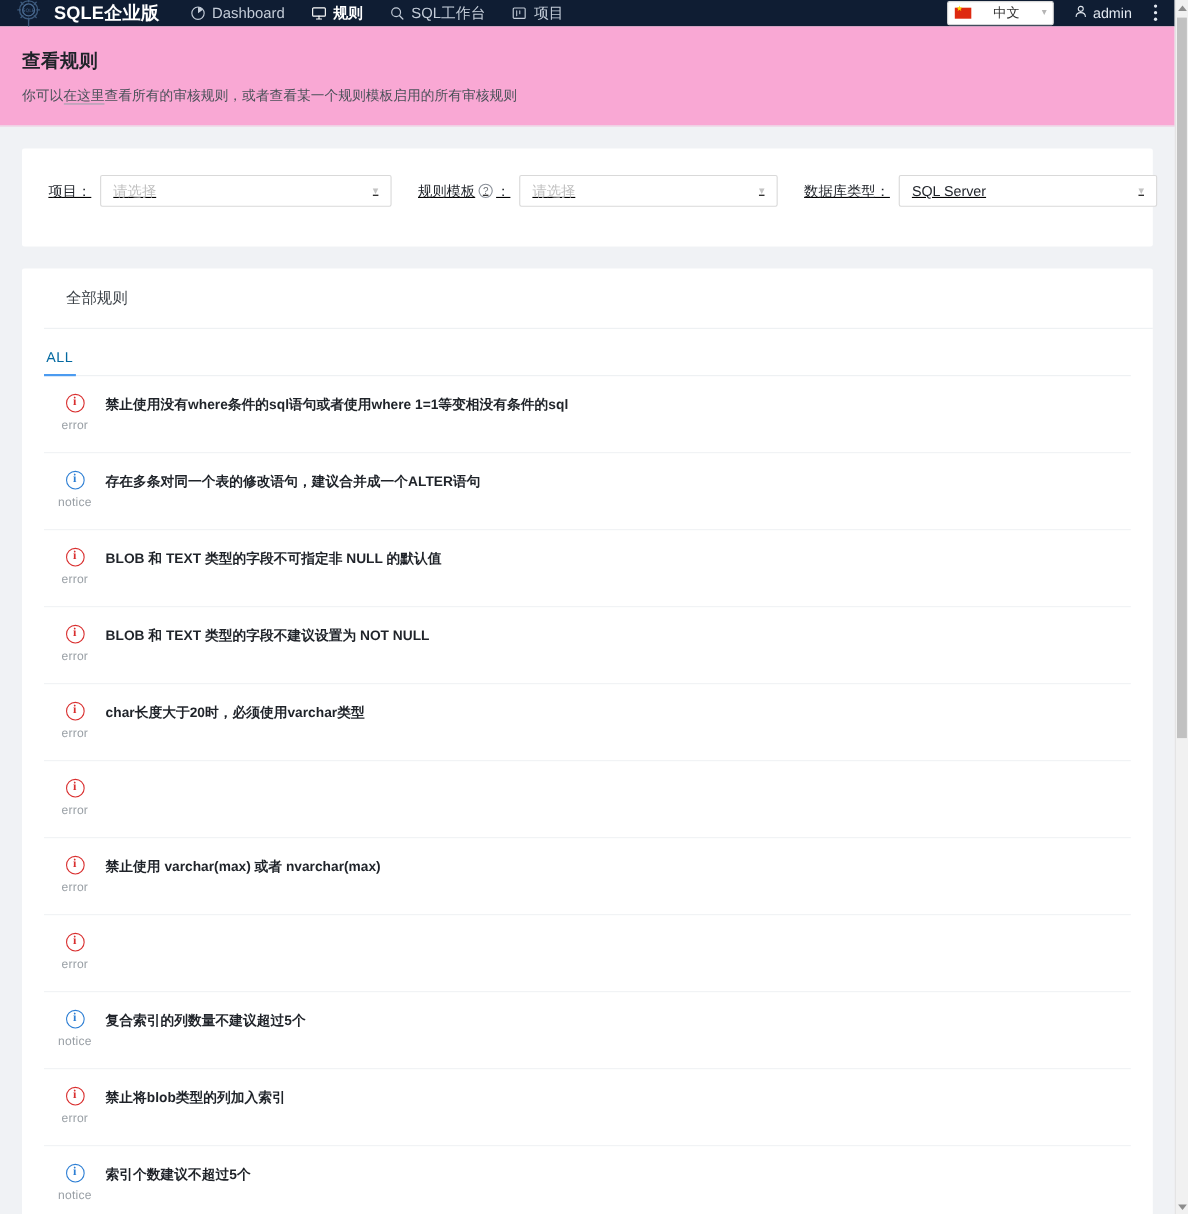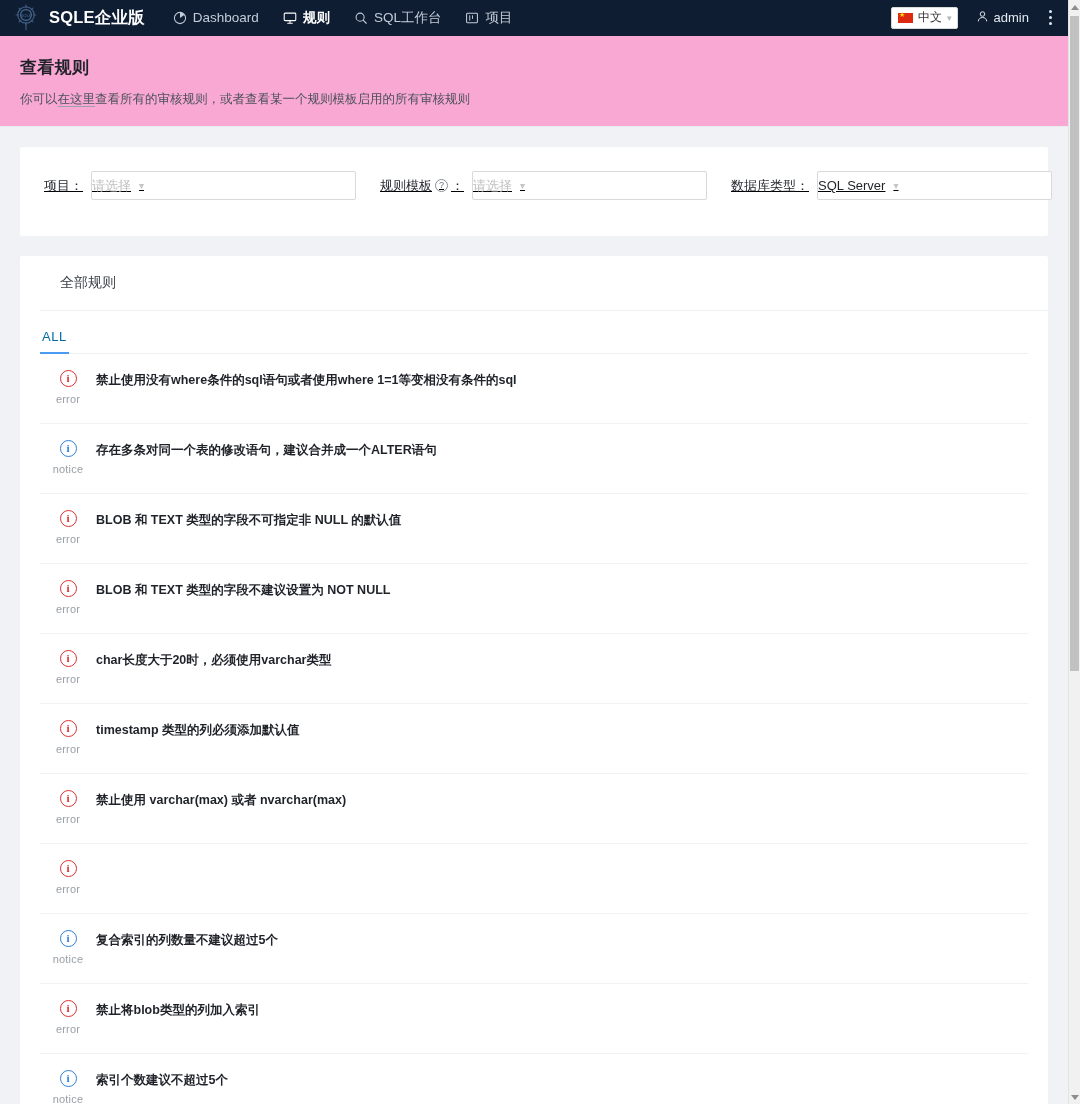--- a/index.html
+++ b/index.html
@@ -19,21 +19,21 @@
   }
   .page {
     width: 1068px;
     height: 1104px;
     overflow: hidden;
     background: #f0f2f5;
   }
 
   
   .appbar {
-    height: 36px;
+    height: 24px;
     background: #0f1d33;
     display: flex;
     align-items: center;
     padding: 0 10px 1px 12px;
     color: #d6dee8;
   }
   .brand {
     display: flex;
     align-items: center;
     gap: 7px;
@@ -66,21 +66,21 @@
     color: #c3ccd8;
     cursor: pointer;
     white-space: nowrap;
   }
   .nav-item.active { color: #ffffff; font-weight: bold; }
   .nav-item .ico { display: inline-flex; align-items: center; }
   .spacer { flex: 1 1 auto; }
   .lang-select {
     display: flex;
     align-items: center;
-    gap: 5px;
+    gap: 20px;
     background: #ffffff;
     border: 1px solid #d9d9d9;
     border-radius: 2px;
     height: 22px;
     padding: 0 5px 0 6px;
     font-size: 12px;
     color: #333;
     cursor: pointer;
   }
   .flag {
@@ -169,21 +169,22 @@
     line-height: 1;
     cursor: pointer;
   }
   .select {
     border: 1px solid #d9d9d9;
     background: #fff;
     border-radius: 2px;
     height: 29px;
     display: flex;
     align-items: center;
-    padding: 0 0;
+    justify-content: space-between;
+    padding: 0 11px;
     font-size: 13px;
     cursor: pointer;
   }
   .select .val { color: #1f2329; }
   .select .val.placeholder { color: #bfbfbf; }
   .select .caret { color: #c4c4c4; font-size: 10px; margin-left: 8px; }
   .sel-project  { width: 265px; }
   .sel-template { width: 235px; }
   .sel-dbtype   { width: 235px; }
 
@@ -477,21 +478,20 @@
             </div>
             <div class="rule-desc">char长度大于20时，必须使用varchar类型</div>
           </div>
           <div class="rule-row">
             <div class="rule-level">
               <div class="lvl-ico lvl-error">
                 <span>i</span>
               </div>
               <div class="lvl-text">error</div>
             </div>
-            <div class="rule-desc">timestamp 类型的列必须添加默认值</div>
           </div>
           <div class="rule-row">
             <div class="rule-level">
               <div class="lvl-ico lvl-error">
                 <span>i</span>
               </div>
               <div class="lvl-text">error</div>
             </div>
             <div class="rule-desc">禁止使用 varchar(max) 或者 nvarchar(max)</div>
           </div>

